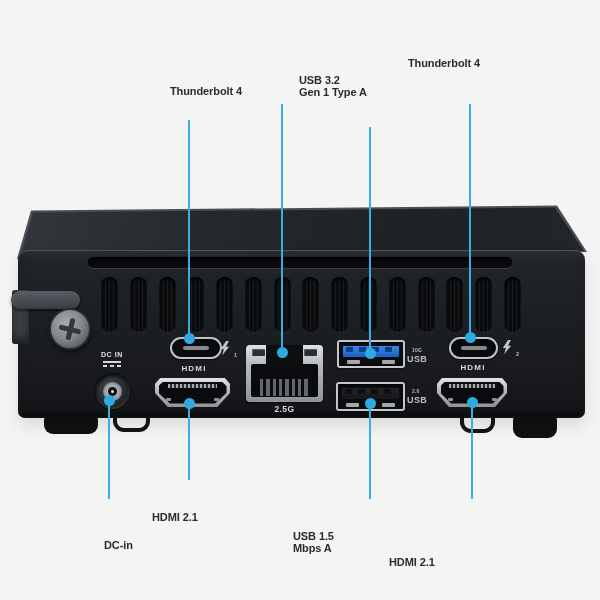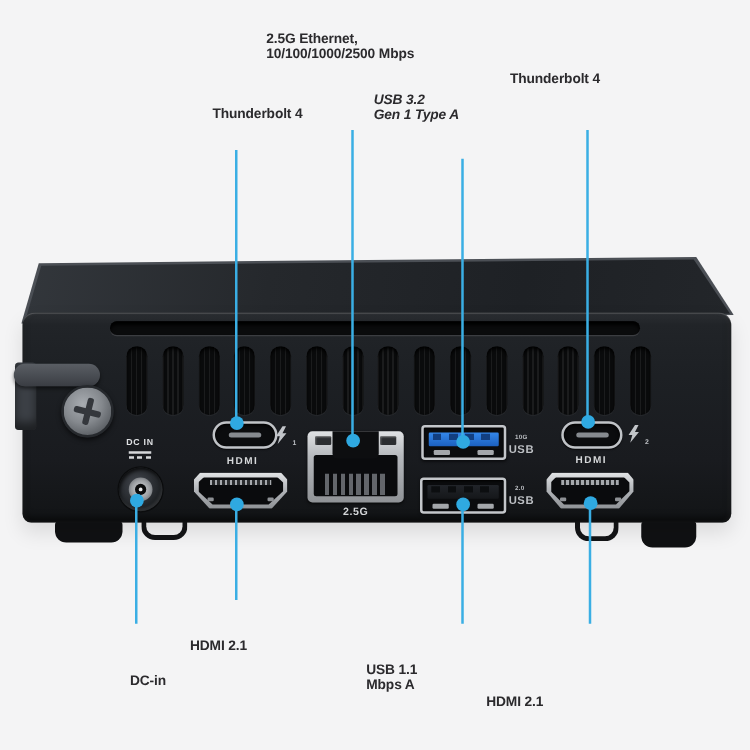--- a/index.html
+++ b/index.html
@@ -5,21 +5,21 @@
   html,body{margin:0;padding:0;}
   #stage{position:relative;width:600px;height:600px;background:#f4f4f5;overflow:hidden;
          font-family:"Liberation Sans",sans-serif;}
   .abs{position:absolute;}
 
   
   .callout-label{position:absolute;font:700 11px/12px "Liberation Sans",sans-serif;
                  color:#2b2a2d;letter-spacing:-.1px;white-space:nowrap;}
   .lbl-tb-left{left:170px;top:85px;}
   .lbl-eth{left:213px;top:25px;}
-  .lbl-usb32{left:299px;top:74px;font-style:italic;}
+  .lbl-usb32{left:299px;top:74px;}
   .lbl-tb-right{left:408px;top:57px;}
   .lbl-dc{left:104px;top:539px;}
   .lbl-hdmi-left{left:152px;top:511px;}
   .lbl-usb20{left:293px;top:530px;}
   .lbl-hdmi-right{left:389px;top:556px;}
 
   
   .cline{position:absolute;width:2px;background:#3aaee4;z-index:30;}
   .ln-tb-left{left:188px;top:120px;height:219px;}
   .ln-eth{left:281px;top:104px;height:249px;}
@@ -289,31 +289,27 @@
 
   <div class="cdot dot-tb-left"></div>
   <div class="cdot dot-eth"></div>
   <div class="cdot dot-usb32"></div>
   <div class="cdot dot-tb-right"></div>
   <div class="cdot dot-dc"></div>
   <div class="cdot dot-hdmi-left"></div>
   <div class="cdot dot-usb20"></div>
   <div class="cdot dot-hdmi-right"></div>
 
-  <div class="callout-label lbl-eth">
-    <div>2.5G Ethernet,</div>
-    <div>10/100/1000/2500 Mbps</div>
-  </div>
   <div class="callout-label lbl-tb-right">Thunderbolt 4</div>
   <div class="callout-label lbl-usb32">
     <div>USB 3.2</div>
     <div>Gen 1 Type A</div>
   </div>
   <div class="callout-label lbl-tb-left">Thunderbolt 4</div>
   <div class="callout-label lbl-dc">DC-in</div>
   <div class="callout-label lbl-hdmi-left">HDMI 2.1</div>
   <div class="callout-label lbl-usb20">
-    <div>USB 1.1</div>
+    <div>USB 1.5</div>
     <div>Mbps A</div>
   </div>
   <div class="callout-label lbl-hdmi-right">HDMI 2.1</div>
 
 </div>
 
 </body></html>

